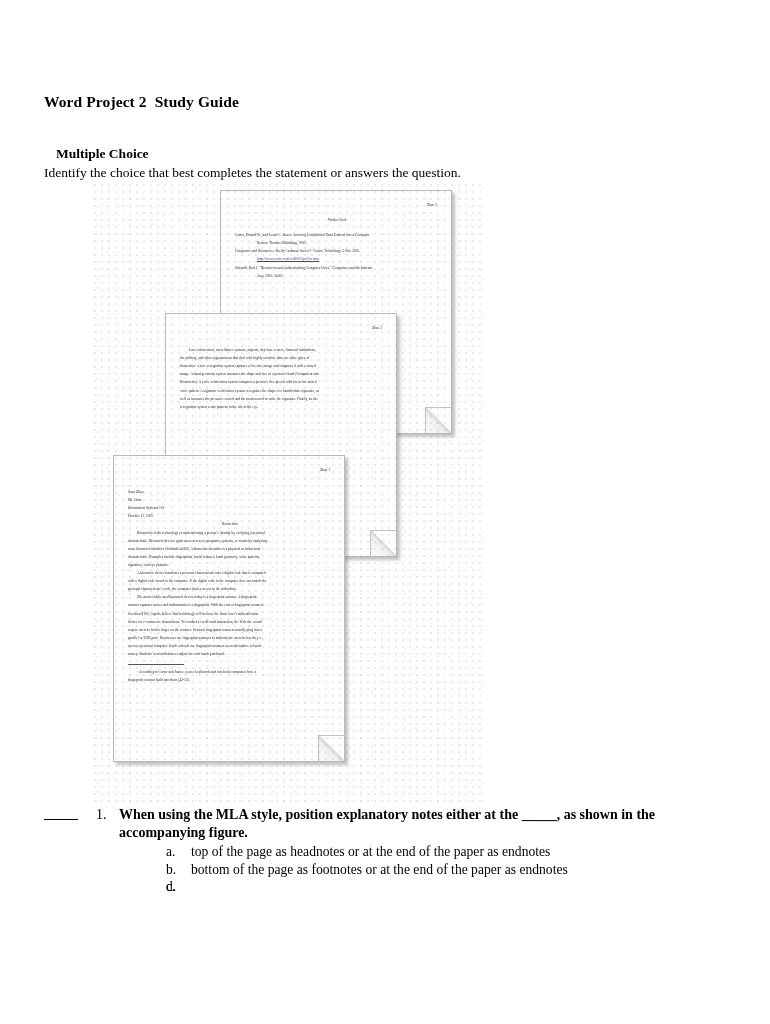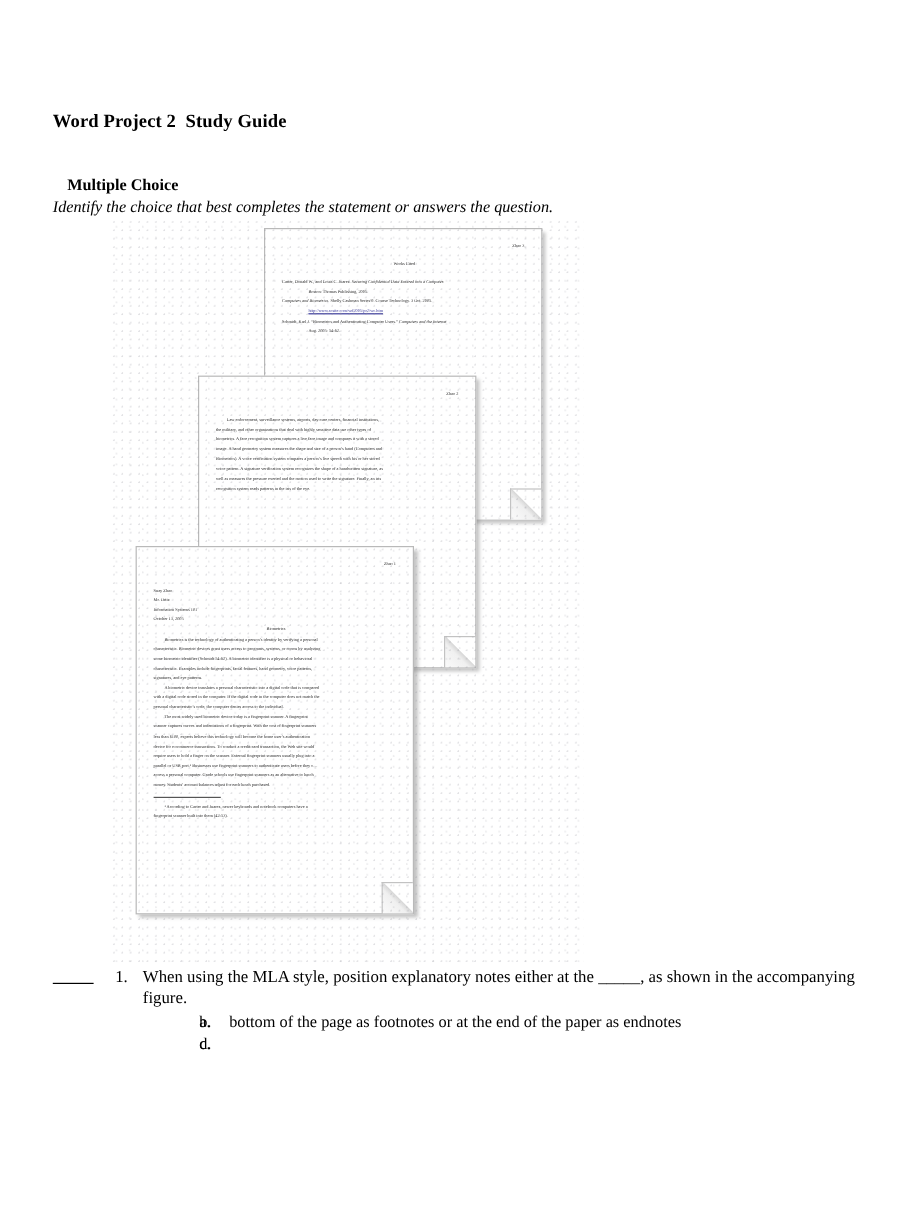--- a/index.html
+++ b/index.html
@@ -39,21 +39,20 @@
     left: 56px;
     top: 146px;
     font-size: 13.5px;
     font-weight: bold;
   }
   .section-instr {
     position: absolute;
     left: 44px;
     top: 165px;
     font-size: 13.5px;
-    font-style: italic;
   }
 
   
   .figure {
     position: absolute;
     left: 100px;
     top: 190px;
     width: 380px;
     height: 610px;
   }
@@ -148,20 +147,21 @@
     height: 13px;
   }
   .q-num {
     position: absolute;
     left: 52px;
     top: 0;
   }
   .q-text {
     margin-left: 75px;
     display: block;
+    font-weight: bold;
   }
   .choices {
     margin: 1px 0 0 122px;
     padding: 0;
     list-style: none;
   }
   .choices li {
     position: relative;
     padding-left: 25px;
     line-height: 17.5px;
@@ -270,20 +270,21 @@
 
   <div class="q-block">
     <div class="q-row">
       <span class="q-blank"></span>
       <span class="q-num">1.</span>
       <span class="q-text">When using the MLA style, position explanatory notes either at the _____, as shown in the accompanying figure.</span>
     </div>
     <ul class="choices">
       <li>
         <span class="lbl">a.</span>
+        <span>top of the page as headnotes or at the end of the paper as endnotes</span>
       </li>
       <li>
         <span class="lbl">b.</span>
         <span>bottom of the page as footnotes or at the end of the paper as endnotes</span>
       </li>
       <li>
         <span class="lbl">c.</span>
       </li>
       <li>
         <span class="lbl">d.</span>

